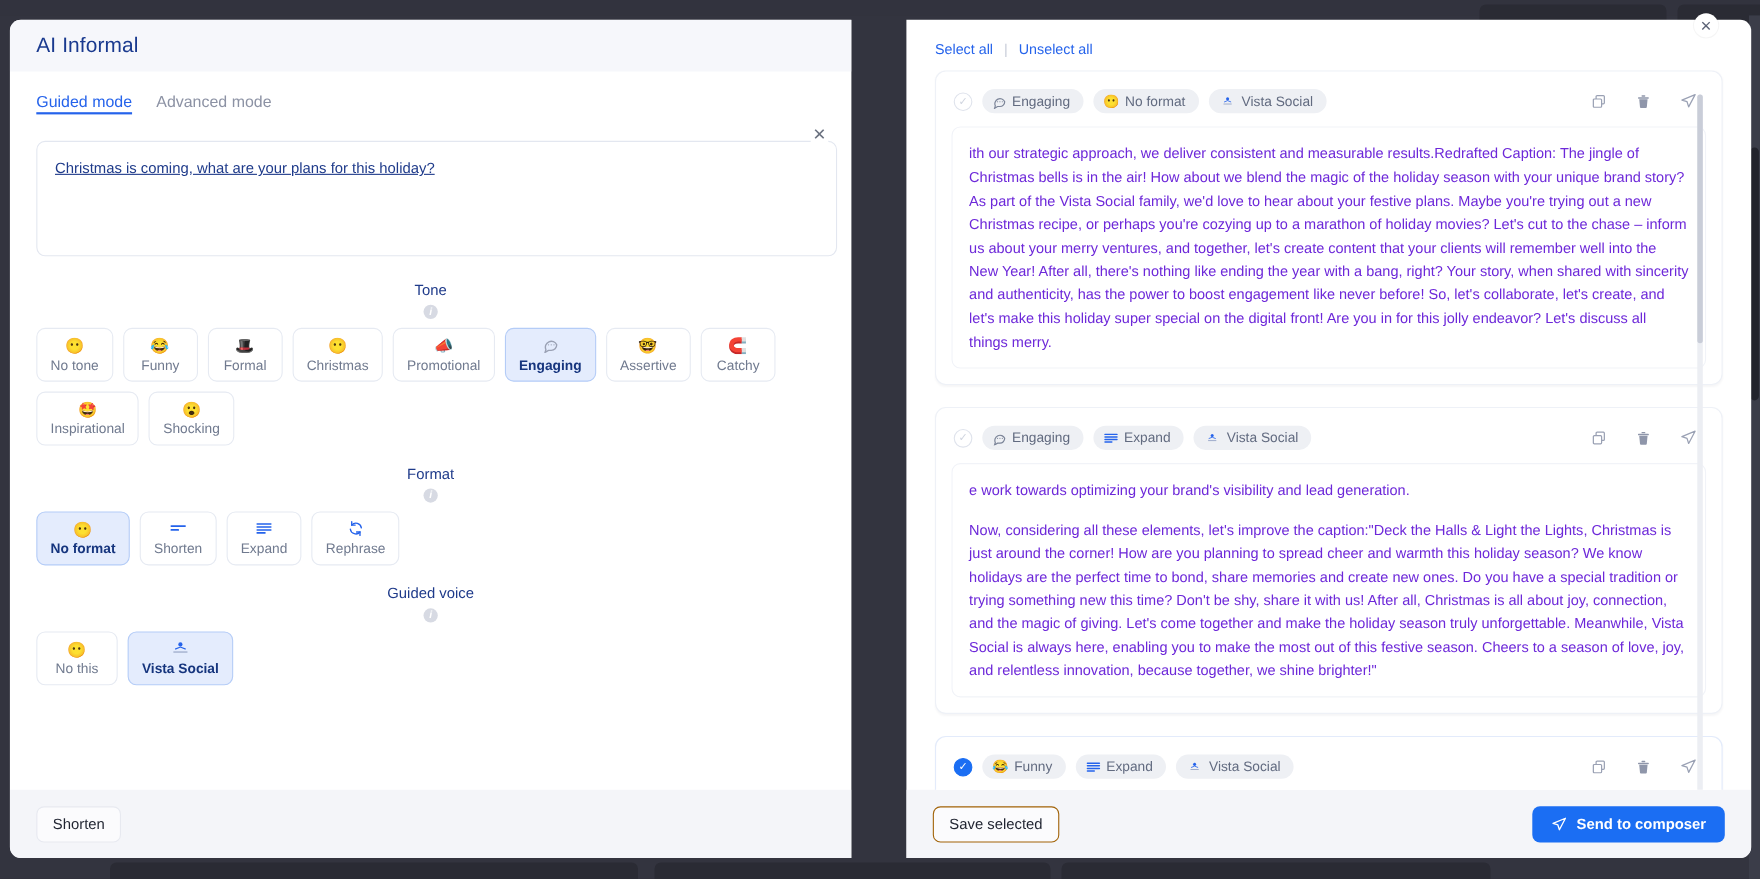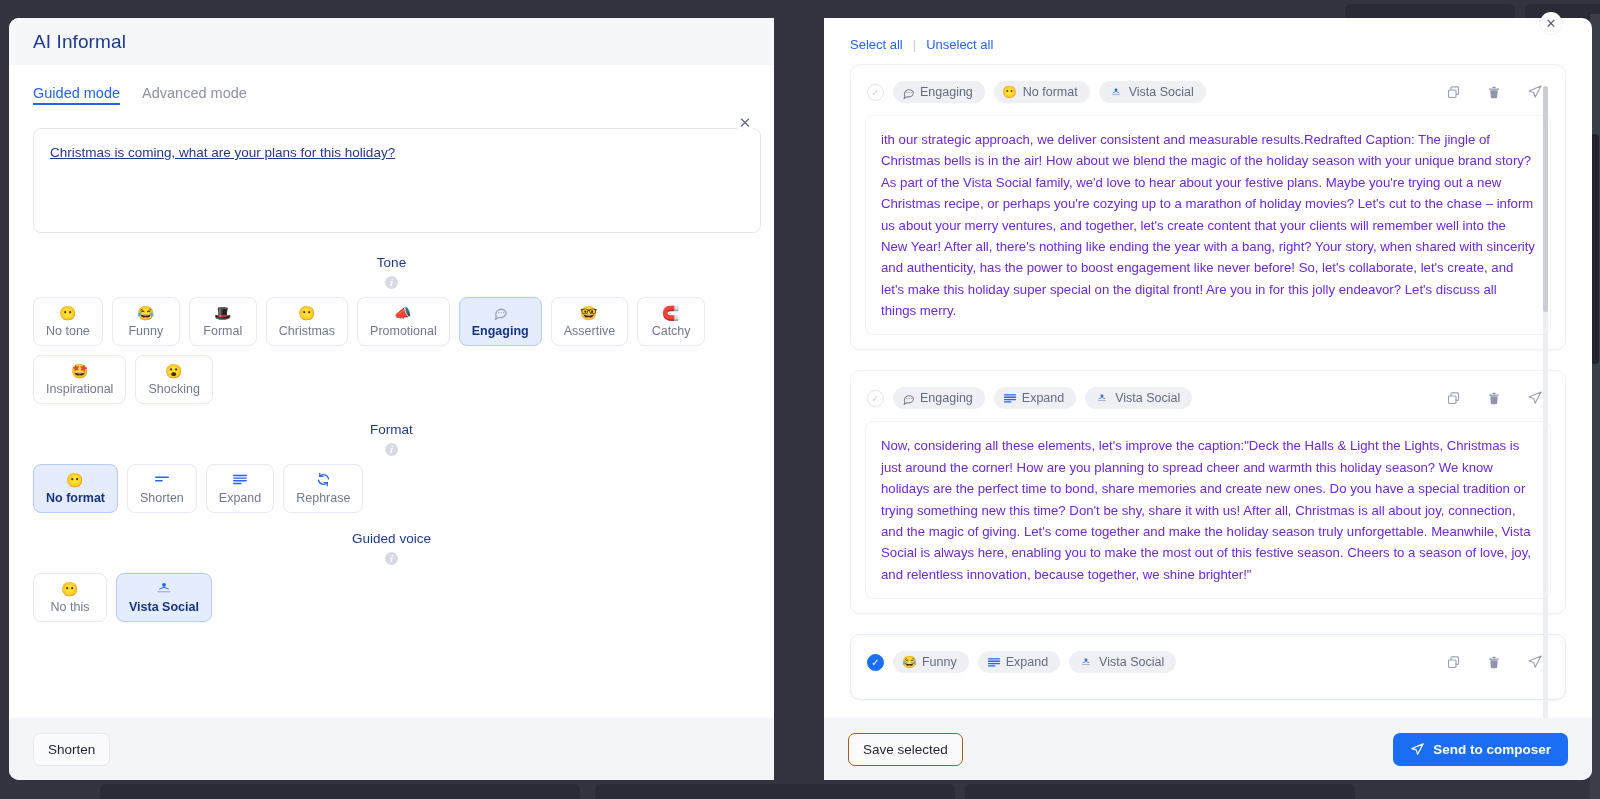--- a/index.html
+++ b/index.html
@@ -497,20 +497,21 @@
               </svg>
             </span>
             <span class="act">
               <svg class="ic-svg" width="16" height="16" viewBox="0 0 24 24" fill="none" stroke="#9aa1b4" stroke-width="1.7" stroke-linejoin="round">
                 <path d="M21 3 3 10.5l7 2.2 2.2 7L21 3z"></path>
               </svg>
             </span>
           </div>
         </div>
         <div class="card-body">
+          <p>e work towards optimizing your brand's visibility and lead generation.</p>
           <p>Now, considering all these elements, let's improve the caption:"Deck the Halls &amp; Light the Lights, Christmas is just around the corner! How are you planning to spread cheer and warmth this holiday season? We know holidays are the perfect time to bond, share memories and create new ones. Do you have a special tradition or trying something new this time? Don't be shy, share it with us! After all, Christmas is all about joy, connection, and the magic of giving. Let's come together and make the holiday season truly unforgettable. Meanwhile, Vista Social is always here, enabling you to make the most out of this festive season. Cheers to a season of love, joy, and relentless innovation, because together, we shine brighter!"</p>
         </div>
       </div>
 
       <div class="card" style="border-color:#e3ebfb;">
         <div class="card-head">
           <div class="check on">✓</div>
           <span class="tag">
             <span class="gly">😂</span>
             <span>Funny</span>

